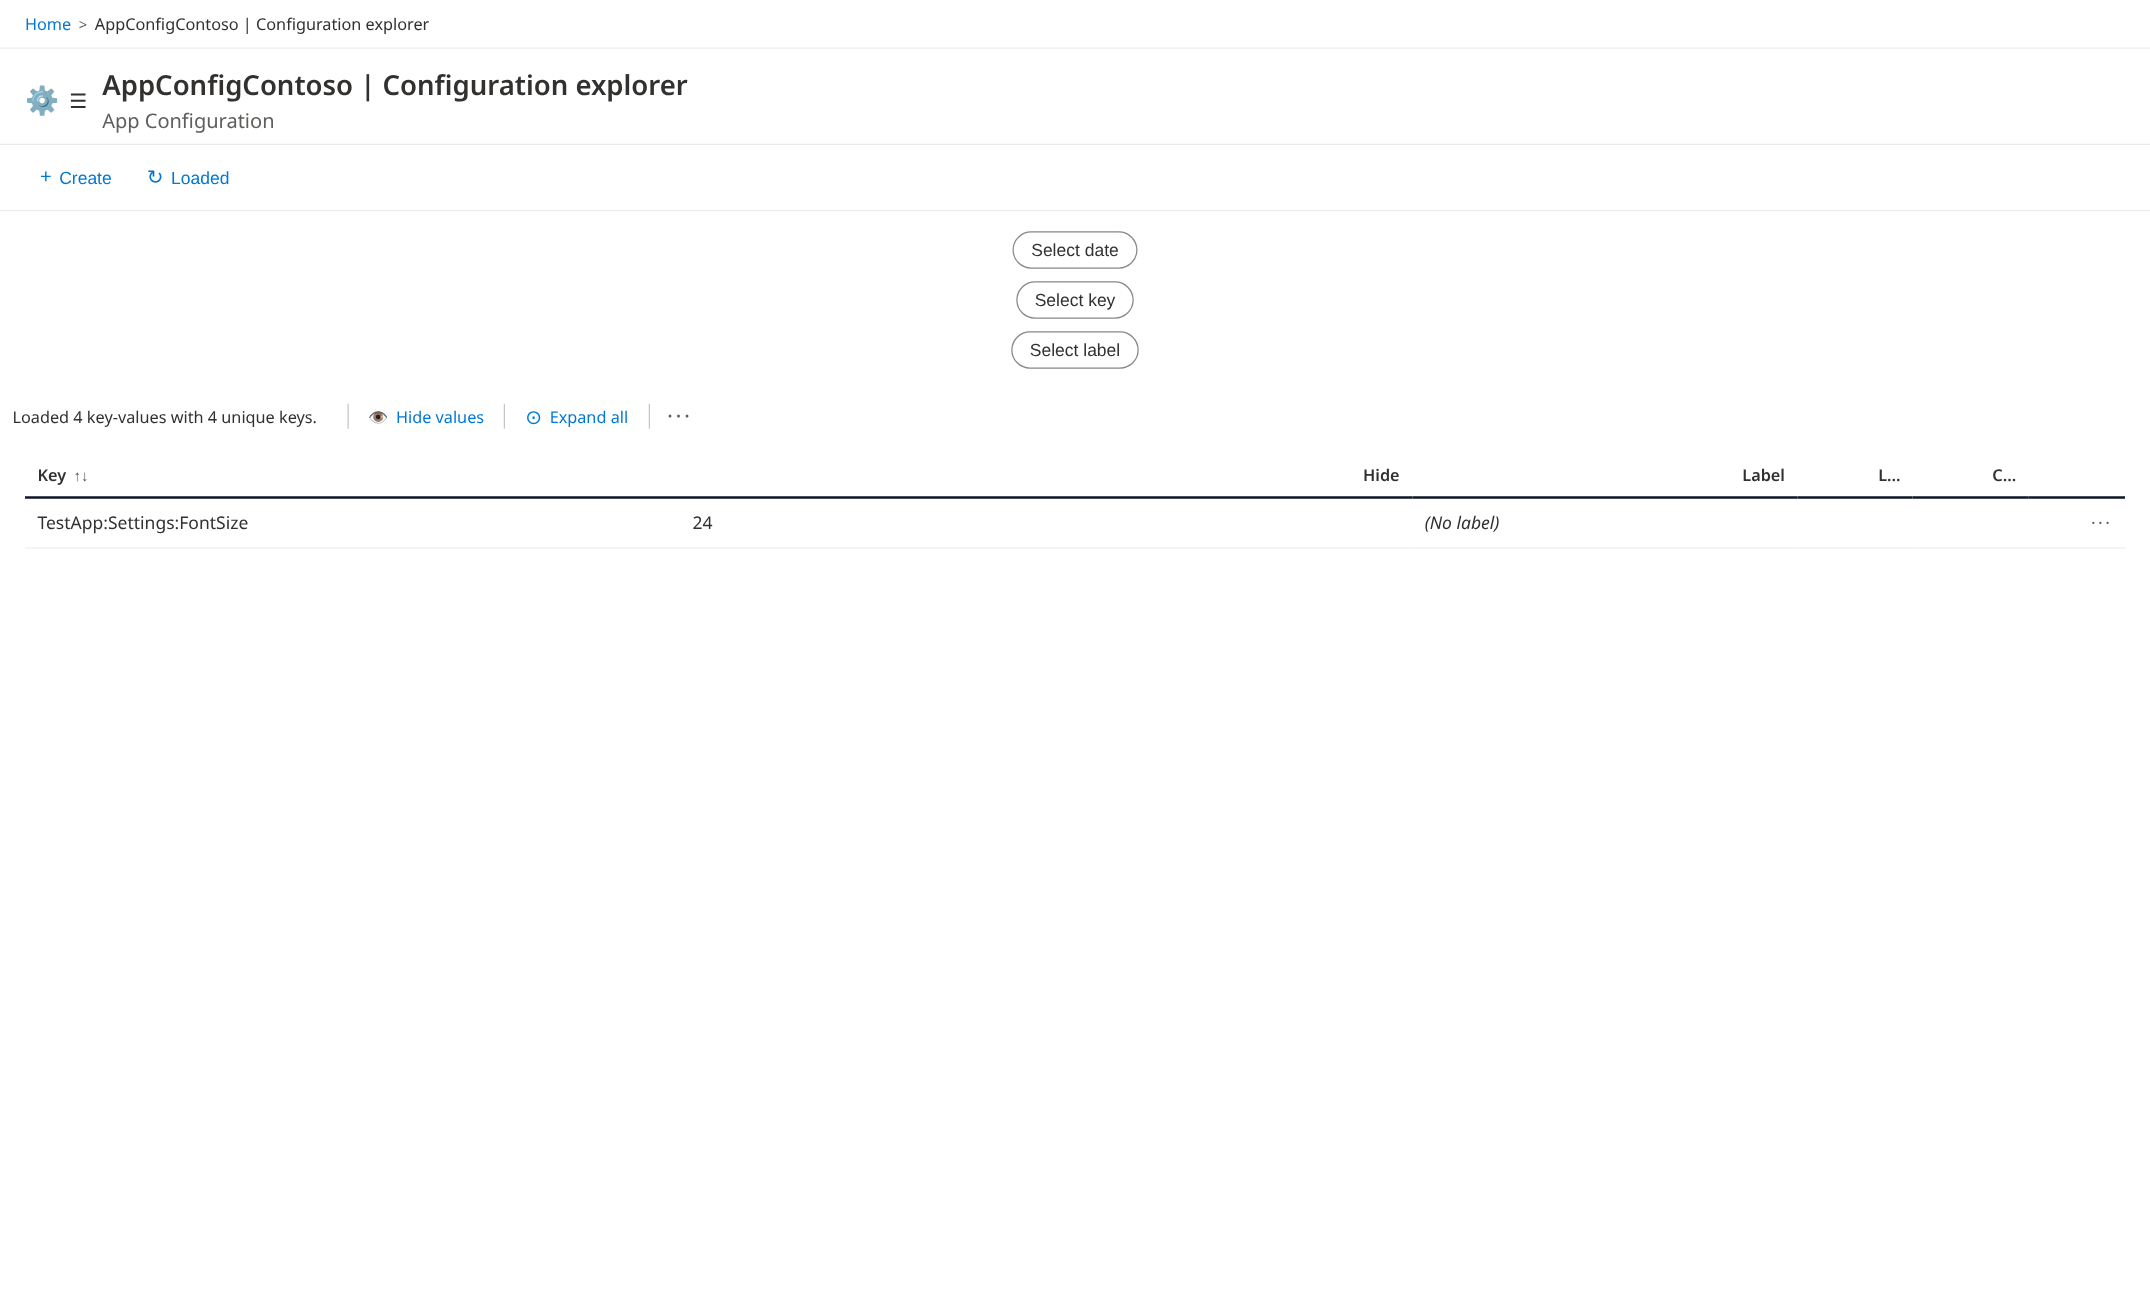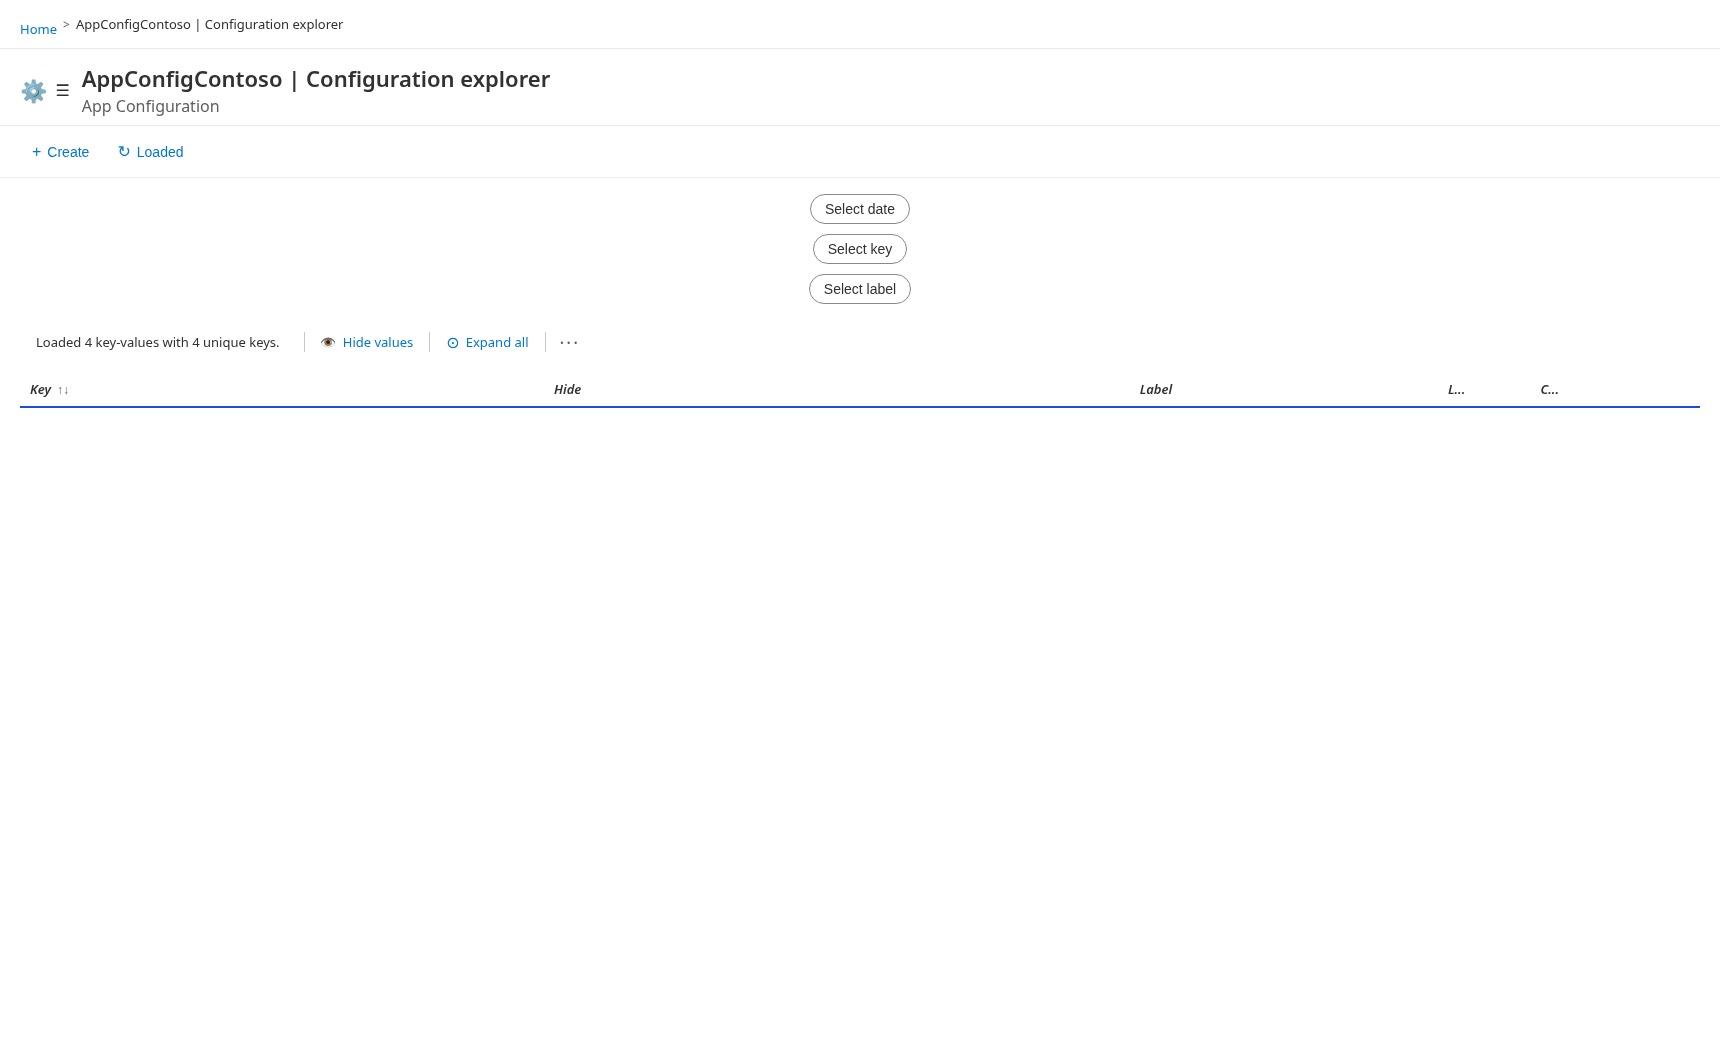--- a/index.html
+++ b/index.html
@@ -1,44 +1,44 @@
 <!DOCTYPE html>
 <html><head>
   <meta charset="utf-8">
   <style>
     * { box-sizing: border-box; margin: 0; padding: 0; }
     body { font-family: 'Segoe UI', system-ui, sans-serif; background: #fff; color: #323130; font-size: 14px; }
 
     .breadcrumb { display: flex; align-items: center; gap: 6px; padding: 10px 20px; font-size: 13px; color: #0078d4; border-bottom: 1px solid #edebe9; }
-    .breadcrumb a { color: #0078d4; text-decoration: none; margin-top: 10px; }
+    .breadcrumb a { color: #0078d4; text-decoration: none; }
     .breadcrumb-sep { color: #605e5c; font-size: 12px; }
     .breadcrumb-current { color: #323130; }
 
     .page-header { display: flex; align-items: center; gap: 12px; padding: 14px 20px 8px 20px; border-bottom: 1px solid #edebe9; }
     .page-header-icon { color: #0078d4; font-size: 22px; }
     .page-header-text { display: flex; flex-direction: column; }
     .page-title { font-size: 22px; font-weight: 600; color: #323130; }
     .page-subtitle { font-size: 16px; color: #605e5c; margin-top: 2px; }
 
     .toolbar { display: flex; align-items: center; gap: 4px; padding: 10px 20px; border-bottom: 1px solid #edebe9; }
     .toolbar-btn { display: flex; align-items: center; gap: 6px; padding: 6px 12px; background: none; border: none; cursor: pointer; color: #0078d4; font-size: 14px; border-radius: 2px; }
     .toolbar-icon { font-size: 16px; }
 
     .filter-bar { display: flex; align-items: center; gap: 10px; padding: 16px 20px; flex-direction: column; }
     .filter-btn { display: flex; align-items: center; gap: 6px; padding: 6px 14px; border: 1px solid #8a8886; border-radius: 20px; background: #fff; cursor: pointer; font-size: 14px; color: #323130; }
 
-    .info-bar { display: flex; align-items: center; gap: 0; padding: 6px 20px 14px 36px; font-size: 13px; color: #323130; }
+    .info-bar { display: flex; align-items: center; gap: 0; padding: 6px 20px 14px 10px; font-size: 13px; color: #323130; }
     .info-text { margin-right: 18px; }
     .info-sep { color: #edebe9; margin: 0 6px; border-left: 1px solid #c8c6c4; height: 20px; }
     .info-action { display: flex; align-items: center; gap: 6px; color: #0078d4; cursor: pointer; padding: 4px 10px; font-size: 13px; }
     .info-more { color: #605e5c; cursor: pointer; padding: 4px 8px; font-size: 18px; letter-spacing: 2px; }
 
     .table-container { padding: 0 20px; position: relative; }
     .table { width: 100%; border-collapse: collapse; }
-    .table th { text-align: left; padding: 8px 10px; font-size: 13px; font-weight: 600; color: #323130; border-bottom: 2px solid #1d4ed8; font-style: italic; }
+    .table th { text-align: right; padding: 8px 10px; font-size: 13px; font-weight: 600; color: #323130; border-bottom: 2px solid #0f172a; }
     .table td { padding: 10px 10px; font-size: 14px; border-bottom: 1px solid #edebe9; vertical-align: middle; }
     .table tr.selected td { background: #EFF6FC; }
     .th-key { display: flex; align-items: center; gap: 6px; }
     .sort-icon { color: #605e5c; font-size: 12px; }
     .col-more { color: #605e5c; cursor: pointer; font-size: 18px; letter-spacing: 2px; text-align: right; }
 
     
     .context-menu {
       position: absolute;
       right: 60px;
@@ -138,20 +138,28 @@
           </div>
         </th>
         <th style="width:380px;">Hide</th>
         <th style="width:200px;">Label</th>
         <th style="width:60px;">L...</th>
         <th style="width:60px;">C...</th>
         <th style="width:50px;"></th>
       </tr>
     </thead>
     <tbody id="table-body">
+        <tr>
+    <td>TestApp:Settings:FontSize</td>
+    <td>24</td>
+    <td style="font-style:italic">(No label)</td>
+    <td></td>
+    <td></td>
+    <td class="col-more">···</td>
+  </tr>
       </tbody>
   </table>
 
   <div class="context-menu" id="context-menu">
   <div class="menu-item">
     <span class="menu-item-label">Edit</span>
     <span class="menu-item-icon" style="color:#0078d4;font-size:15px;">✏️</span>
   </div>
       <div class="menu-item highlighted">
     <span class="menu-item-label">Add value</span>

